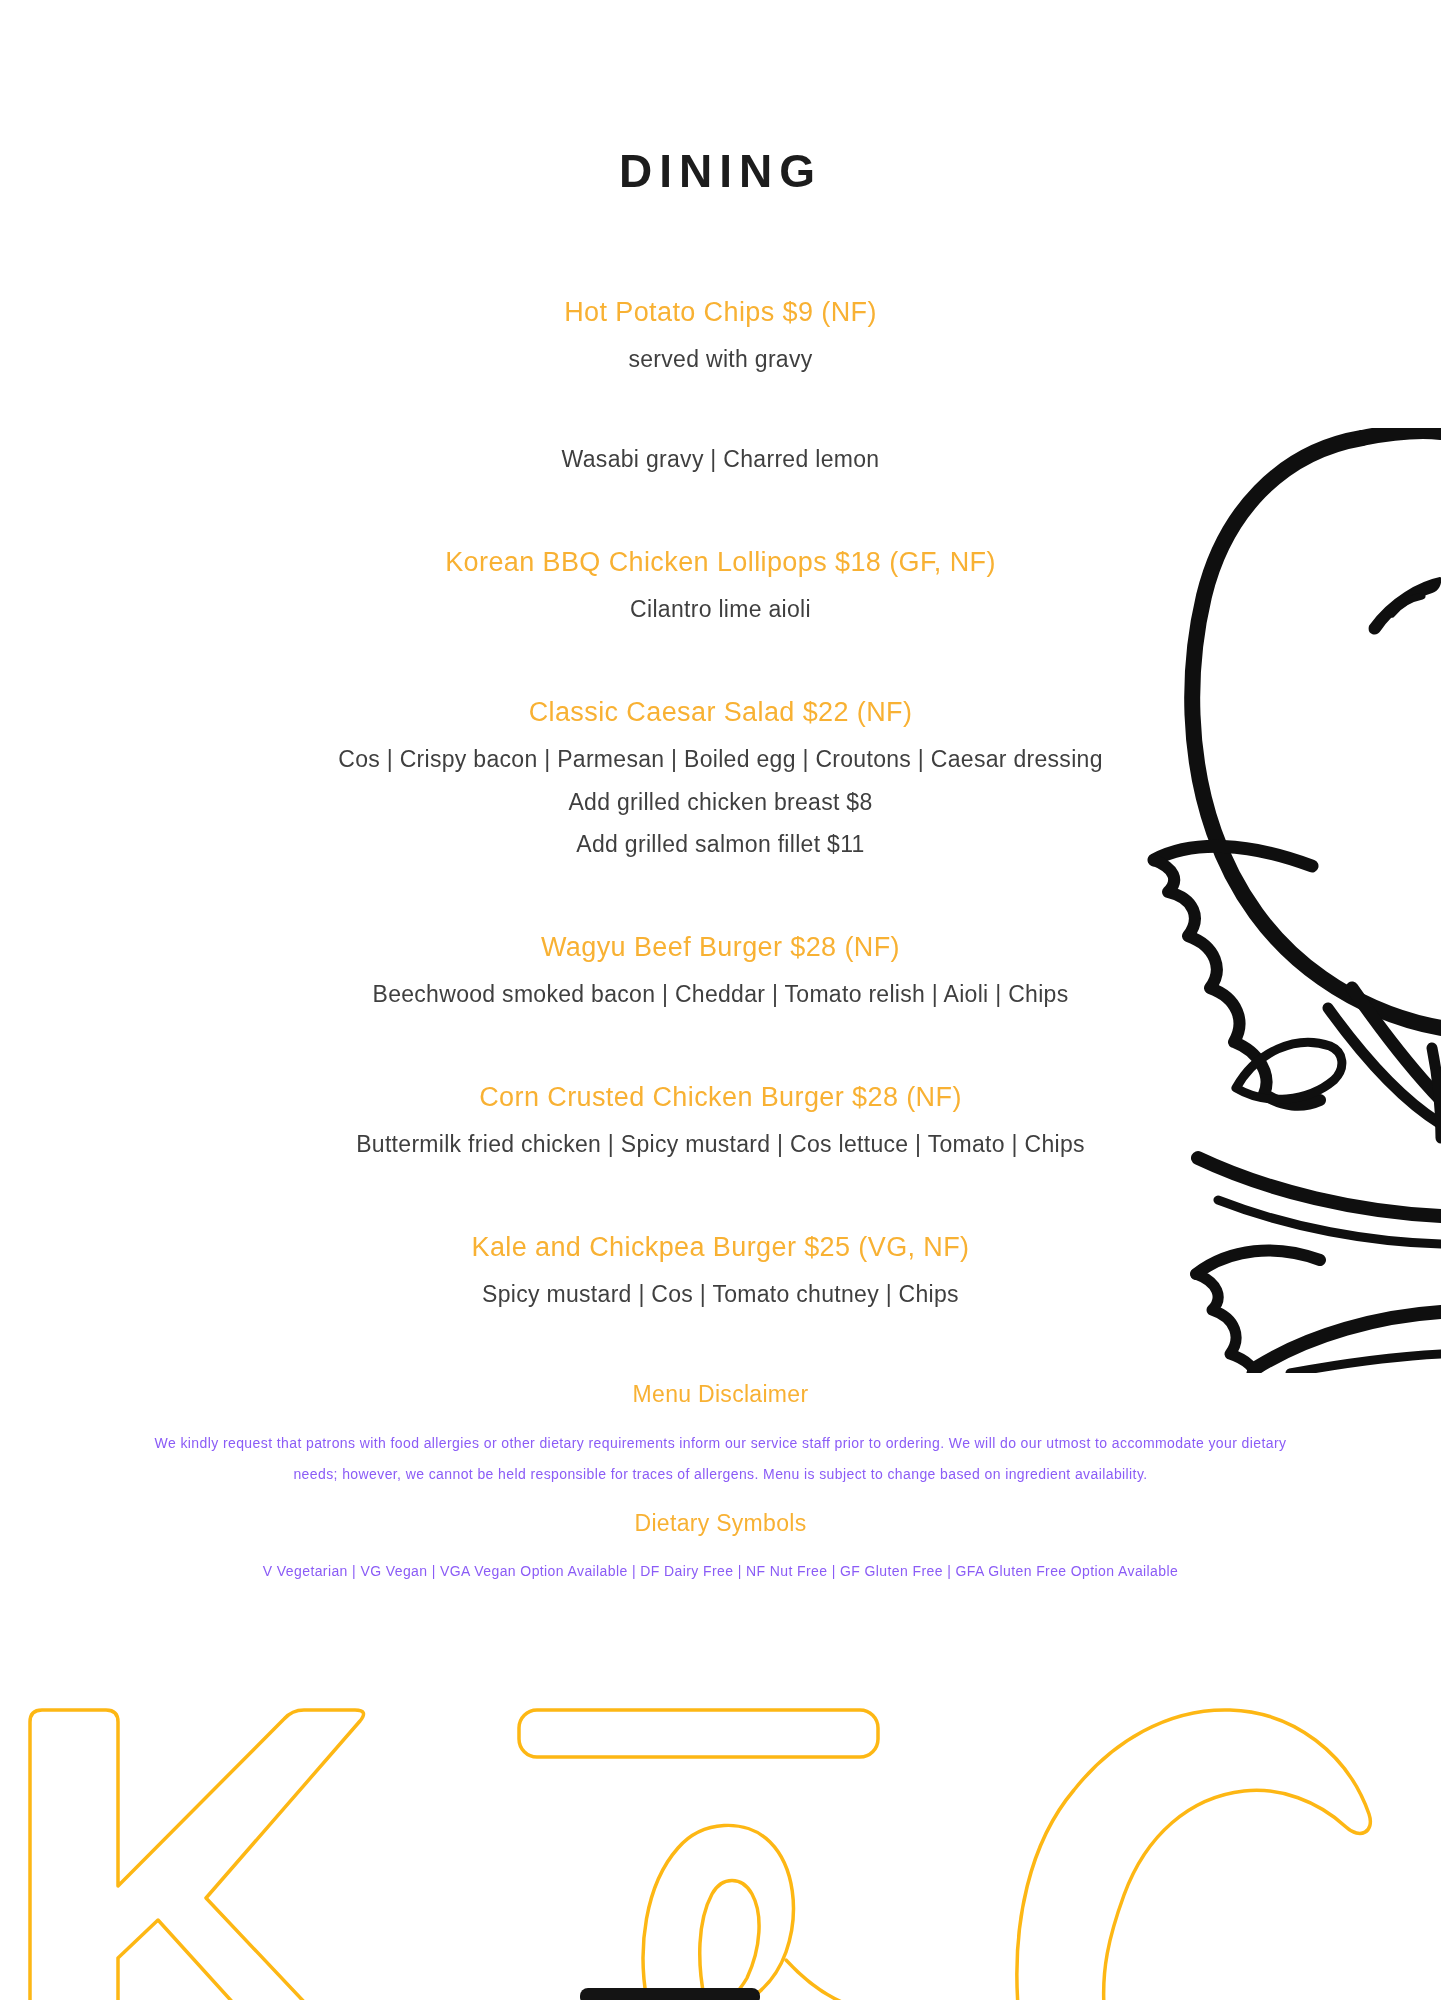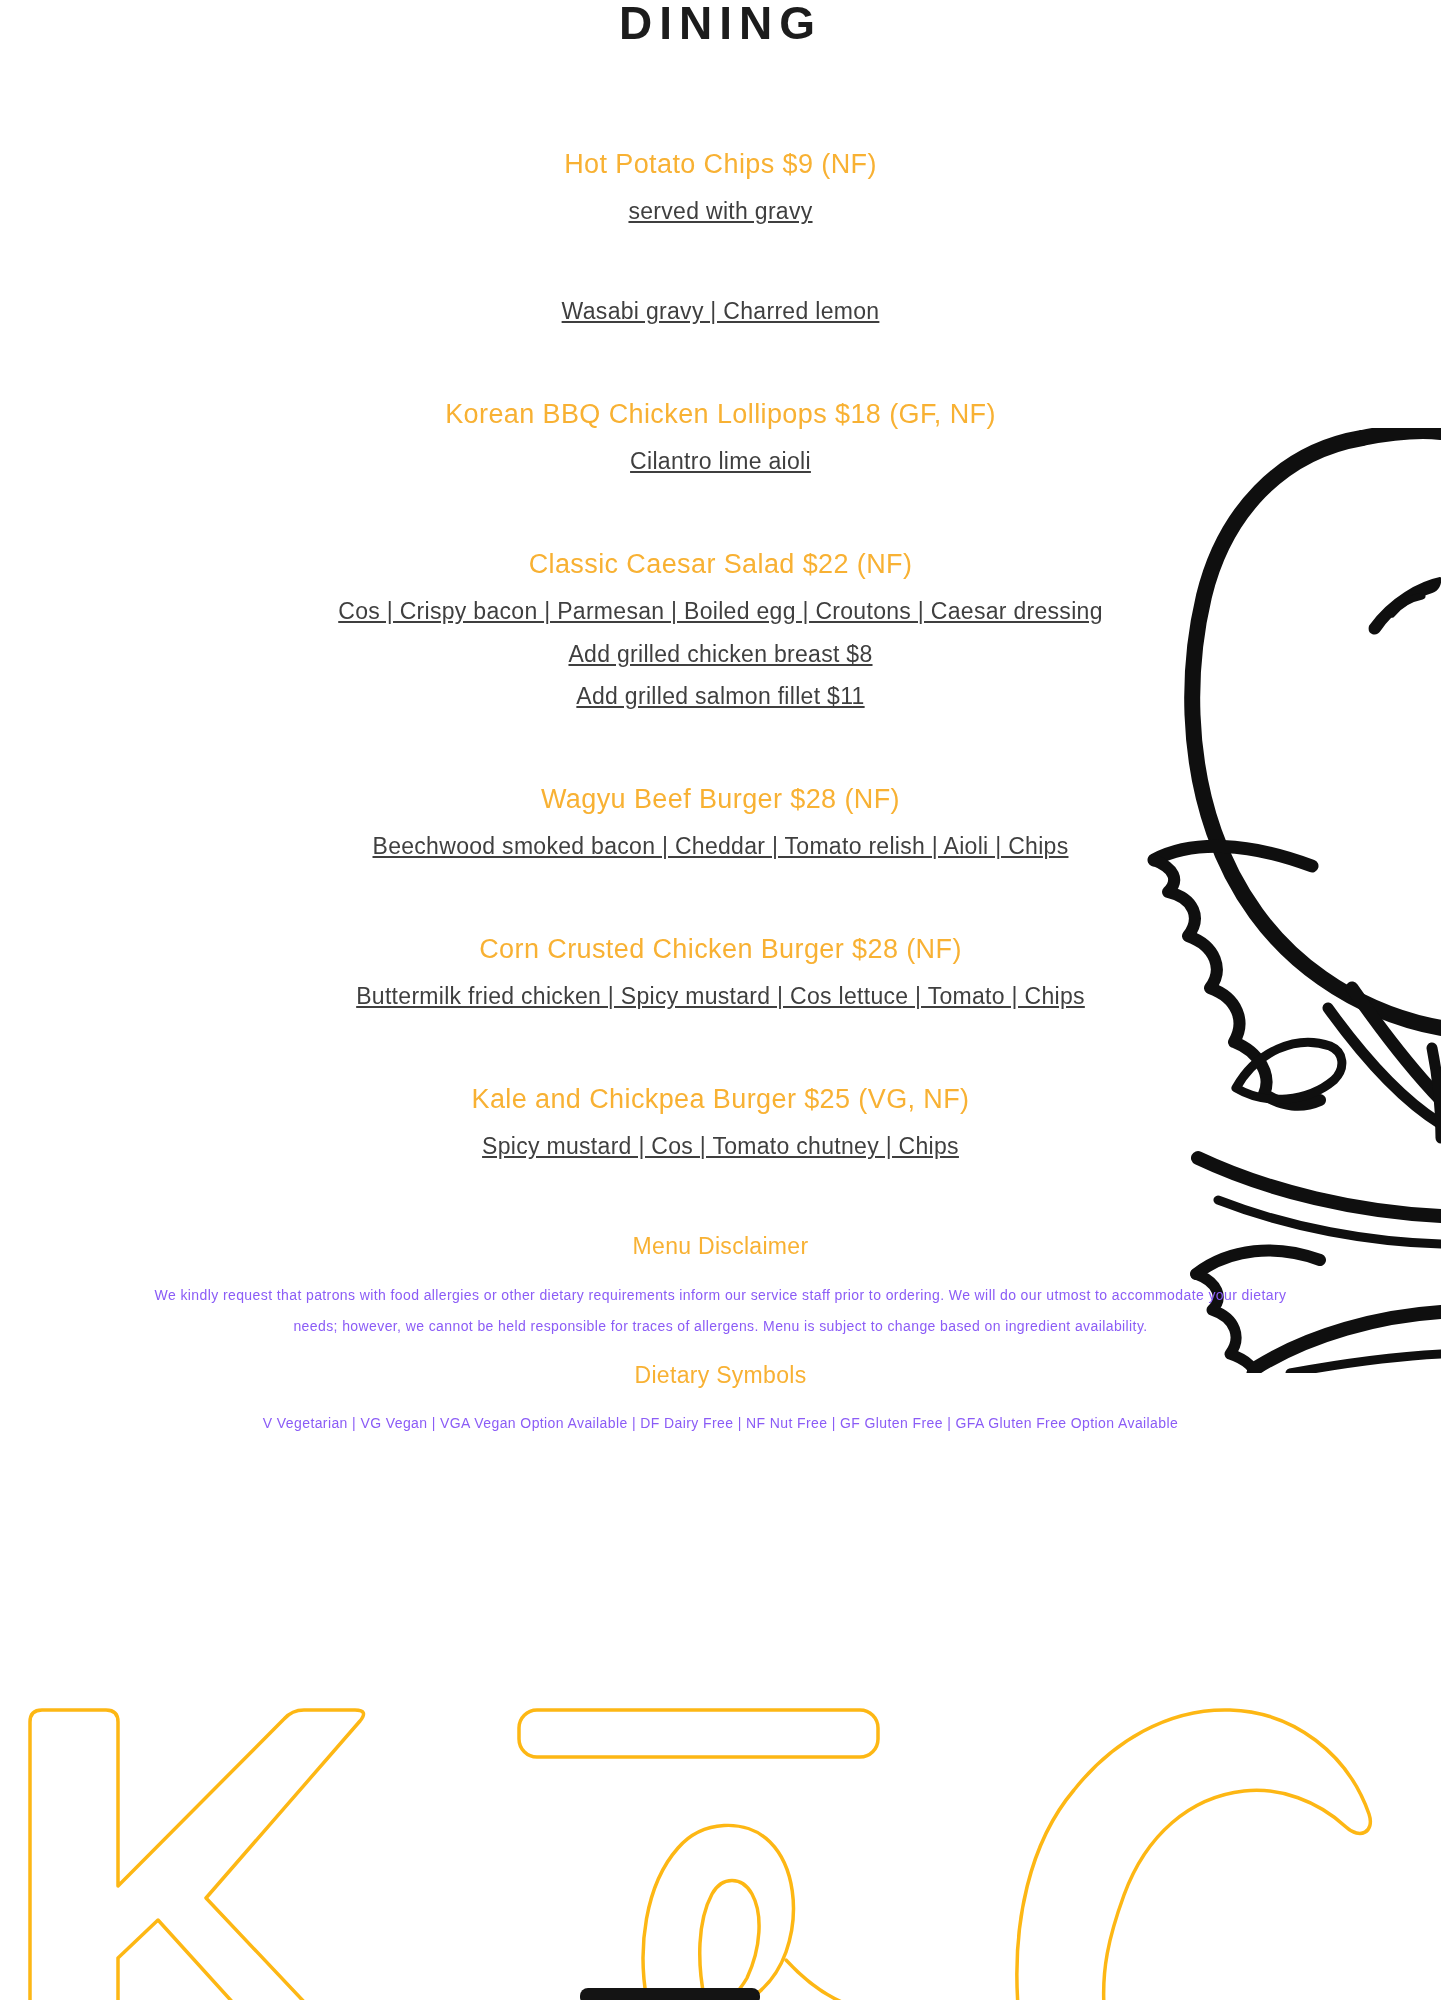--- a/index.html
+++ b/index.html
@@ -9,35 +9,34 @@
     --body:#3F3F3F;
     --draw:#0F0F0F;
   }
   *{margin:0;padding:0;box-sizing:border-box;}
   html,body{background:#fff;}
   body{
     width:1441px;height:2000px;position:relative;overflow:hidden;
     font-family:"Liberation Sans", sans-serif;color:var(--body);
   }
   .page{position:relative;width:100%;height:100%;}
-  .content{position:relative;z-index:2;text-align:center;}
+  .content{position:relative;z-index:2;text-align:center;padding-top:148px;}
   h1.page-title{
     font-size:46px;font-weight:bold;letter-spacing:7px;color:var(--ink);
     line-height:1;
   }
   #menu{margin-top:102px;}
   .item + .item{margin-top:72px;}
   .item .heading{
     color:var(--accent);font-size:27px;line-height:1.2;letter-spacing:0.4px;
     font-weight:normal;
   }
   .item .detail{
     color:var(--body);font-size:23px;line-height:1.2;letter-spacing:0.3px;
     margin-top:18px;
-    text-decoration:underline;
   }
   .item .detail + .detail{margin-top:15px;text-align:center;}
   .small-block{margin-top:72px;}
   .small-heading{
     color:var(--accent);font-size:23px;font-weight:normal;line-height:1.2;
     letter-spacing:0.3px;
   }
   .fine{
     font-size:14px;line-height:1.2;letter-spacing:0.4px;color:#8b5cf6;
     margin-top:27px;

